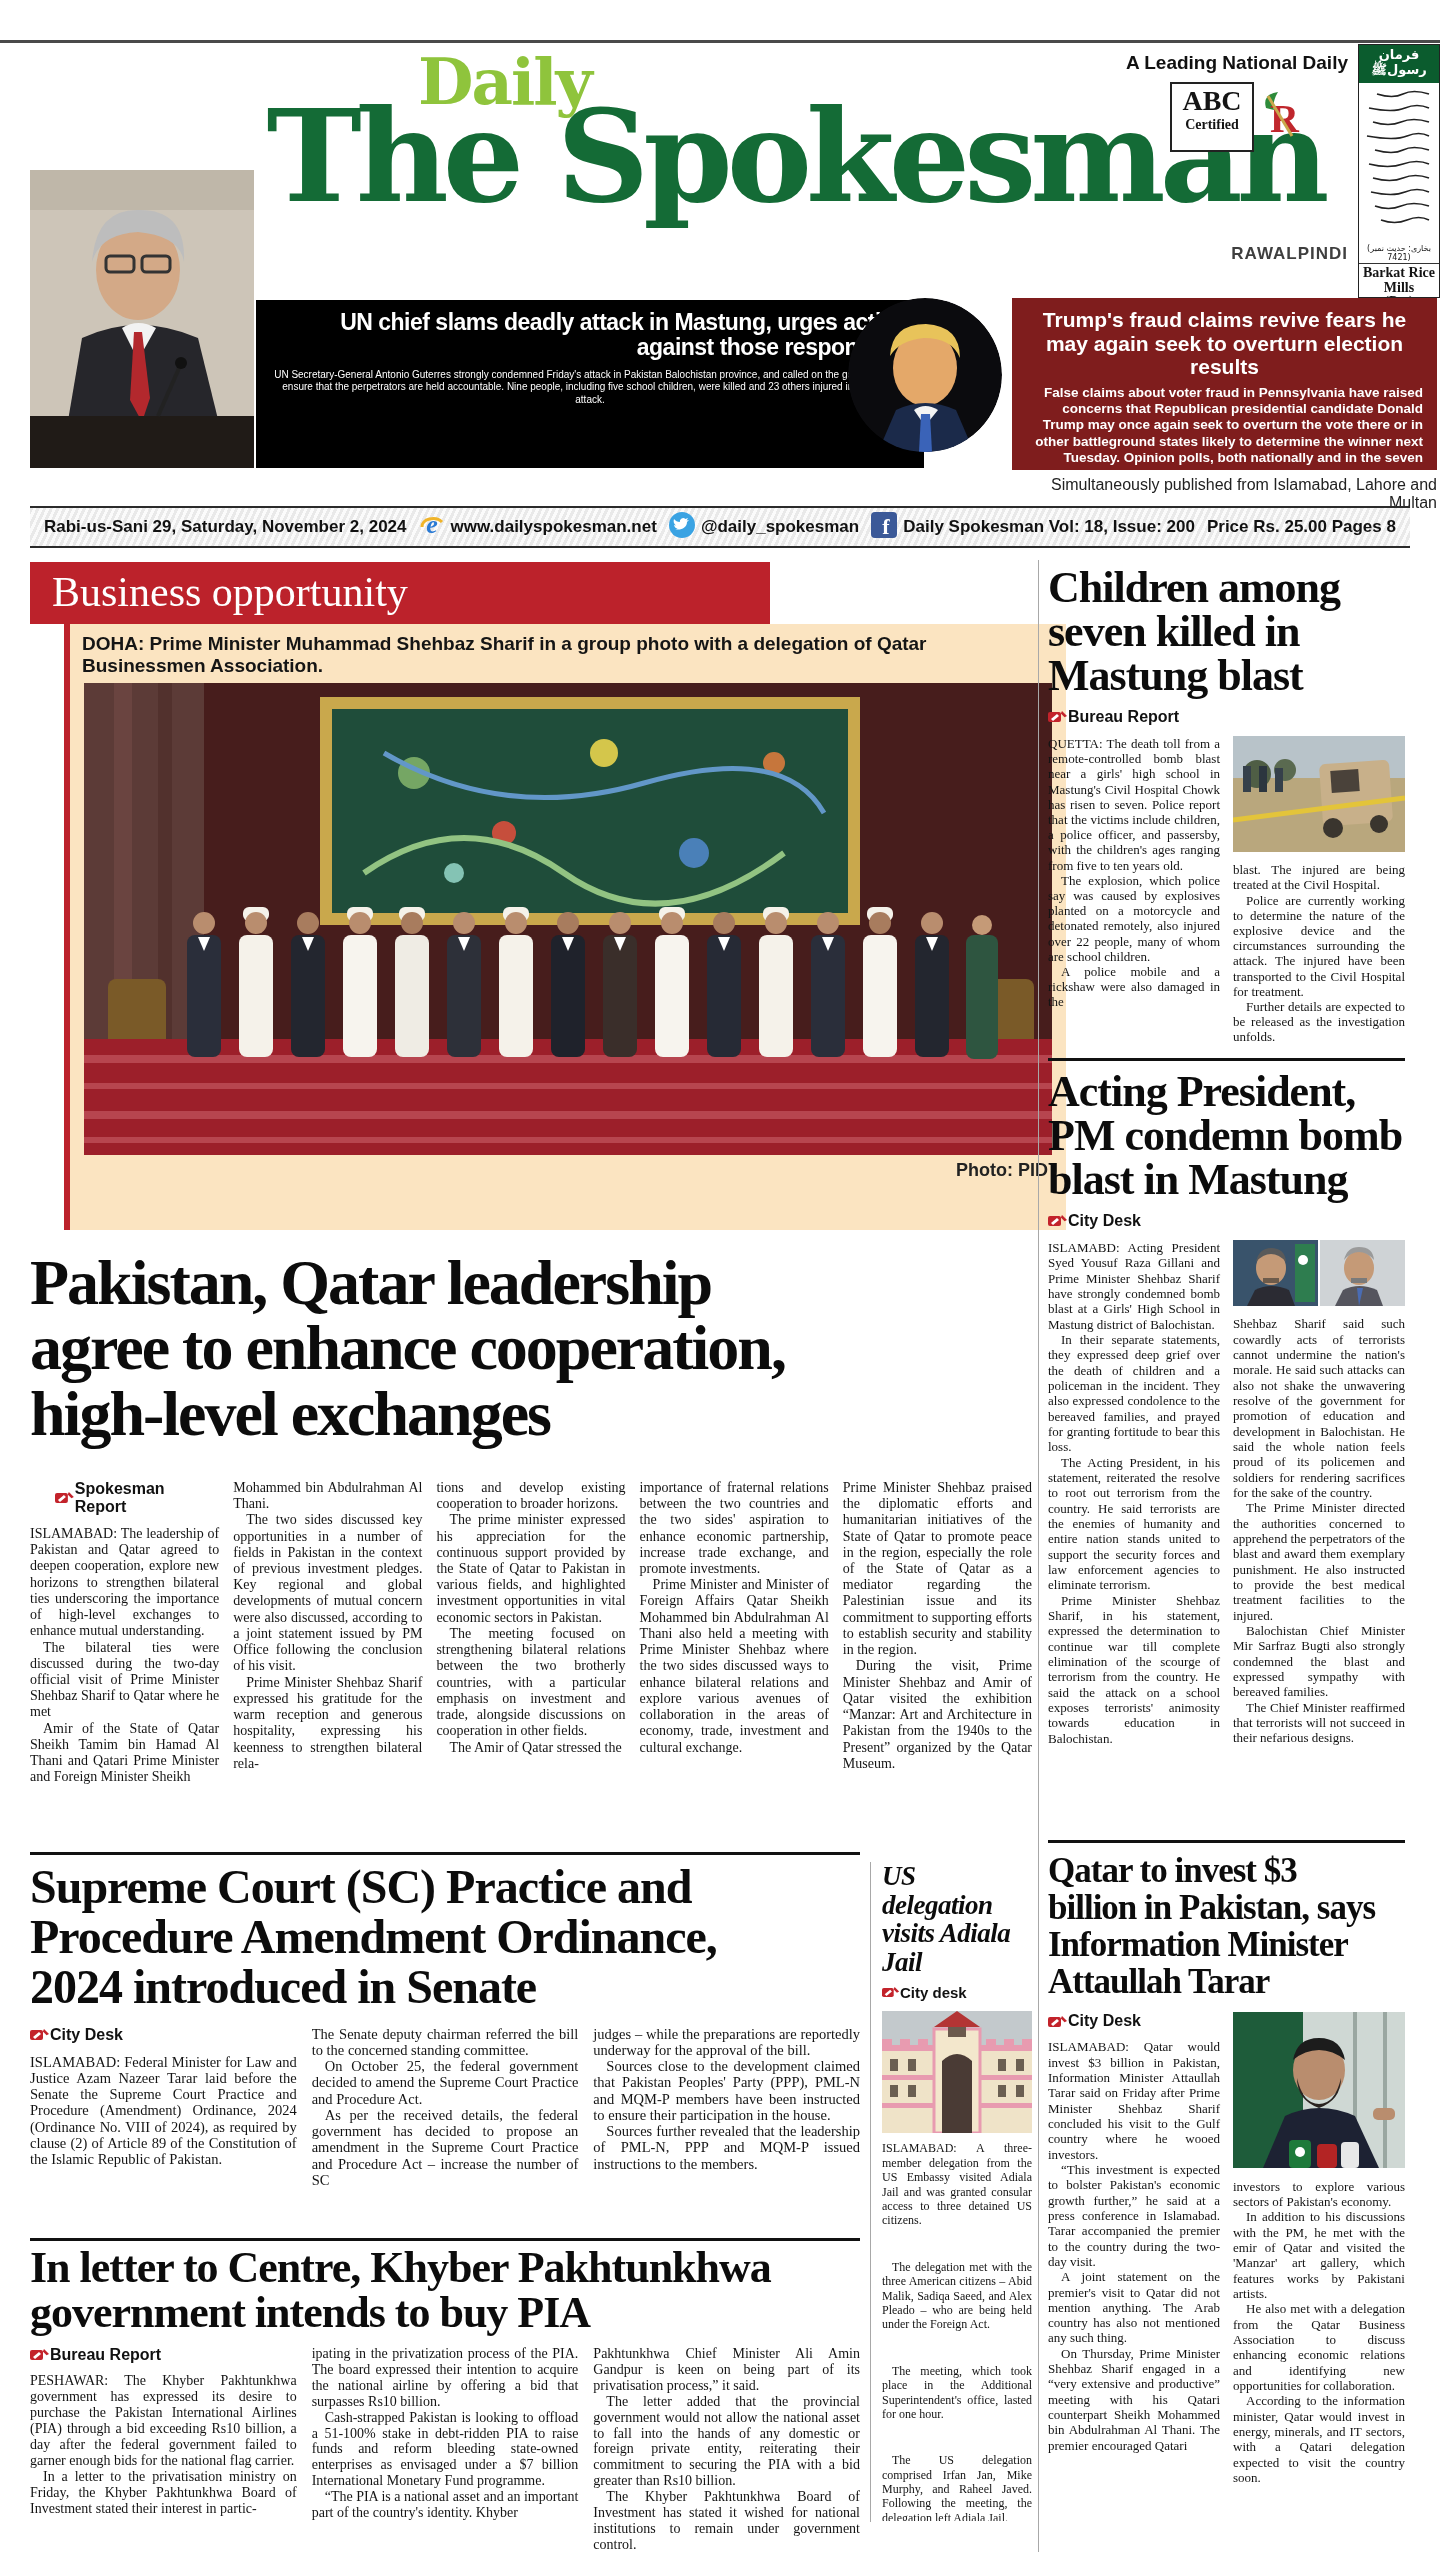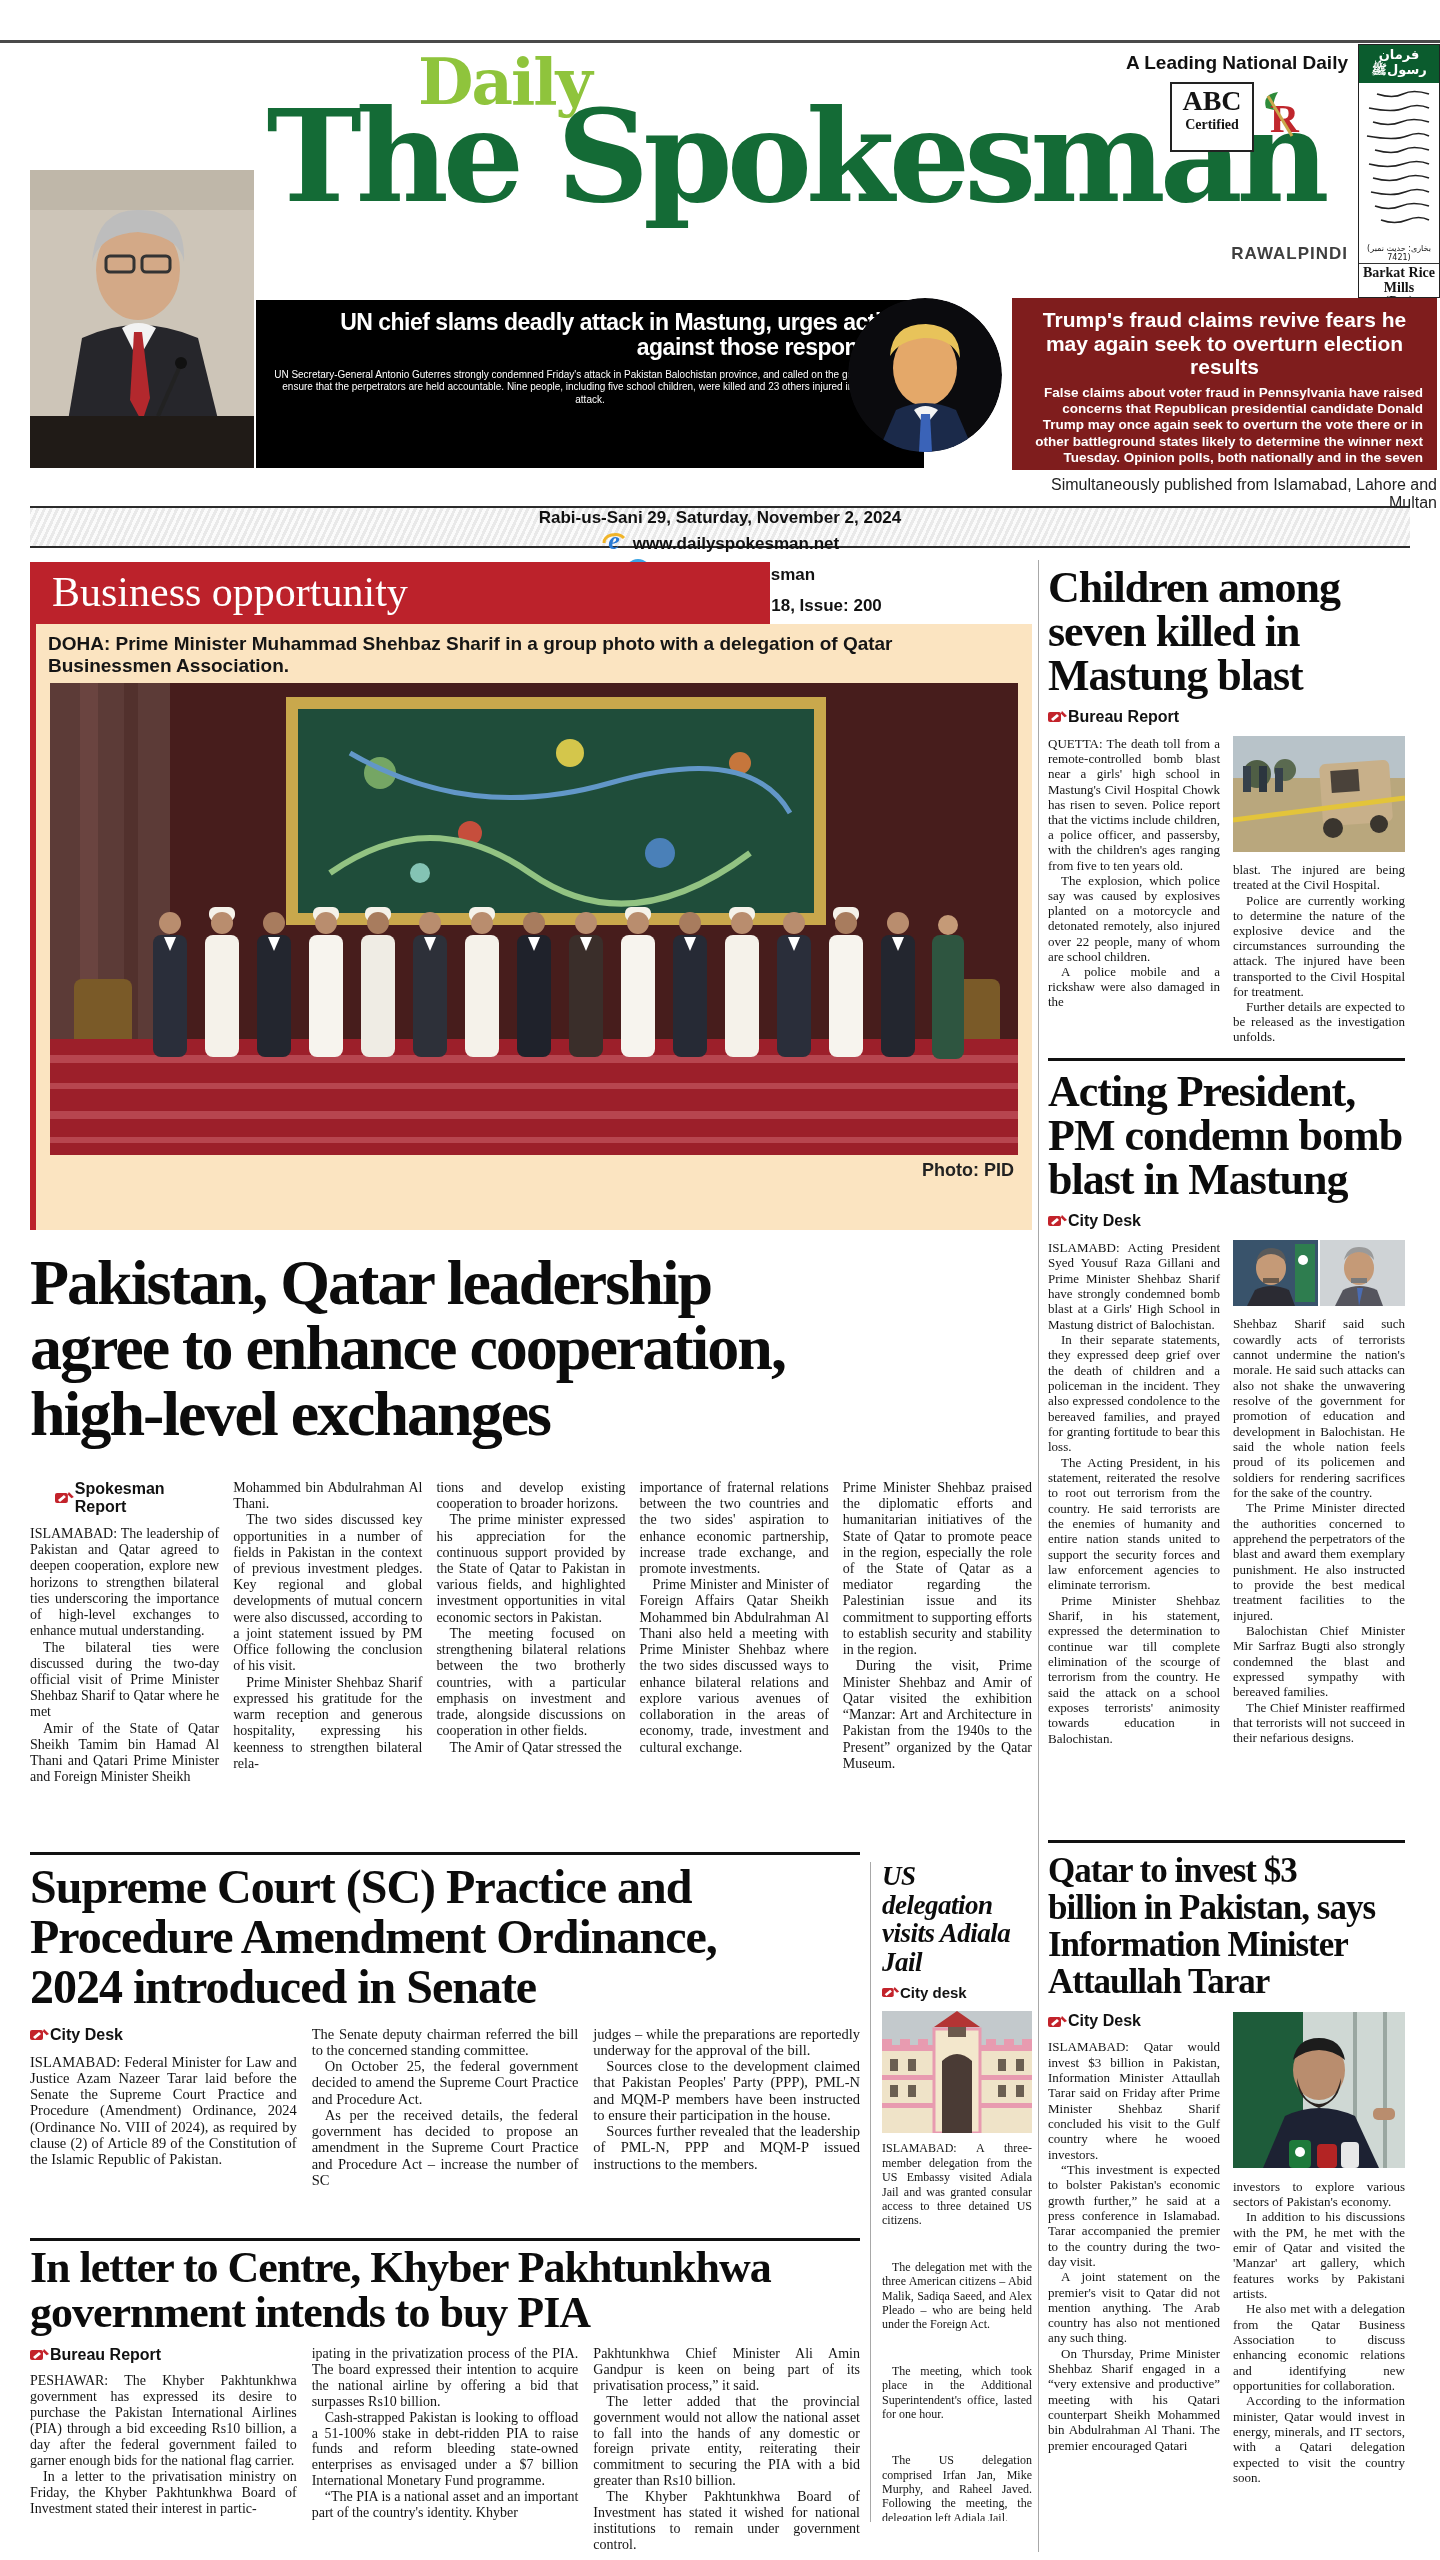--- a/index.html
+++ b/index.html
@@ -41,27 +41,27 @@
          padding:10px 14px;box-sizing:border-box;font-family:"Liberation Sans",sans-serif;}
   #trump-box .hl{font-weight:bold;font-size:21px;line-height:1.12;text-align:center;}
   #trump-box .bd{font-size:13.5px;line-height:1.22;font-weight:bold;text-align:right;margin-top:6px;}
   #published{left:1012px;top:476px;width:425px;text-align:right;font-family:"Liberation Sans",sans-serif;
          font-size:16px;color:#222;}
   
   #infobar{left:30px;top:506px;width:1380px;height:42px;box-sizing:border-box;
          border-top:2px solid #2b2b2b;border-bottom:2px solid #2b2b2b;
          background:repeating-linear-gradient(115deg,#e9e9e9 0 3px,#fbfbfb 3px 6px);
          display:flex;align-items:center;justify-content:space-between;padding:0 14px;
-         font-family:"Liberation Sans",sans-serif;font-weight:bold;font-size:17px;color:#111;flex-direction:column;}
+         font-family:"Liberation Sans",sans-serif;font-weight:bold;font-size:17px;color:#111;}
   #infobar .grp{display:flex;align-items:center;gap:6px;}
   
   #business{left:30px;top:562px;width:1002px;height:668px;}
   #biz-banner{width:740px;height:62px;background:#bc222b;color:#fff;font-size:42px;
          font-family:"Liberation Serif",serif;padding-left:22px;line-height:60px;box-sizing:border-box;}
-  #biz-body{width:1002px;height:606px;background:#fbe4c1;border-left:6px solid #bc222b;box-sizing:border-box;}
+  #biz-body{width:1002px;height:606px;background:#fbe4c1;border-left:6px solid #bc222b;box-sizing:border-box;margin-left:34px;}
   #biz-caption{padding:9px 16px 6px 12px;font-family:"Liberation Sans",sans-serif;font-weight:bold;
          font-size:19px;color:#151515;}
   #biz-photo{margin:0 14px;height:472px;overflow:hidden;}
   #biz-credit{padding:5px 18px 0 0;text-align:right;font-family:"Liberation Sans",sans-serif;
          font-weight:bold;font-size:18px;color:#222;}
   
   .headline{font-family:"Liberation Serif",serif;font-weight:bold;color:#0c0c0c;
          white-space:pre-line;letter-spacing:-1px;}
   .byline{display:flex;align-items:center;font-family:"Liberation Sans",sans-serif;
          font-weight:bold;font-size:16px;color:#111;}

